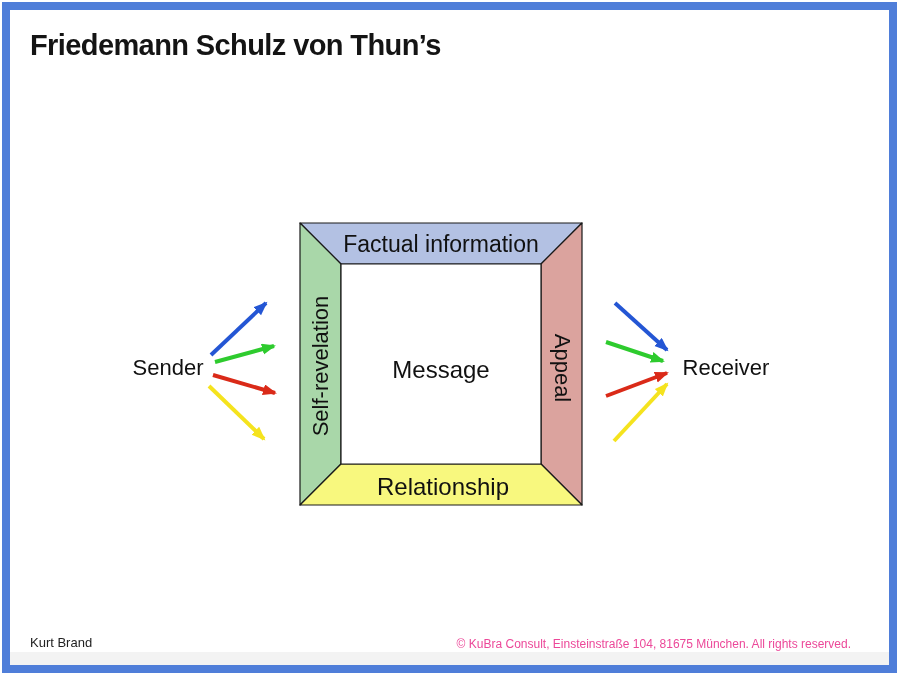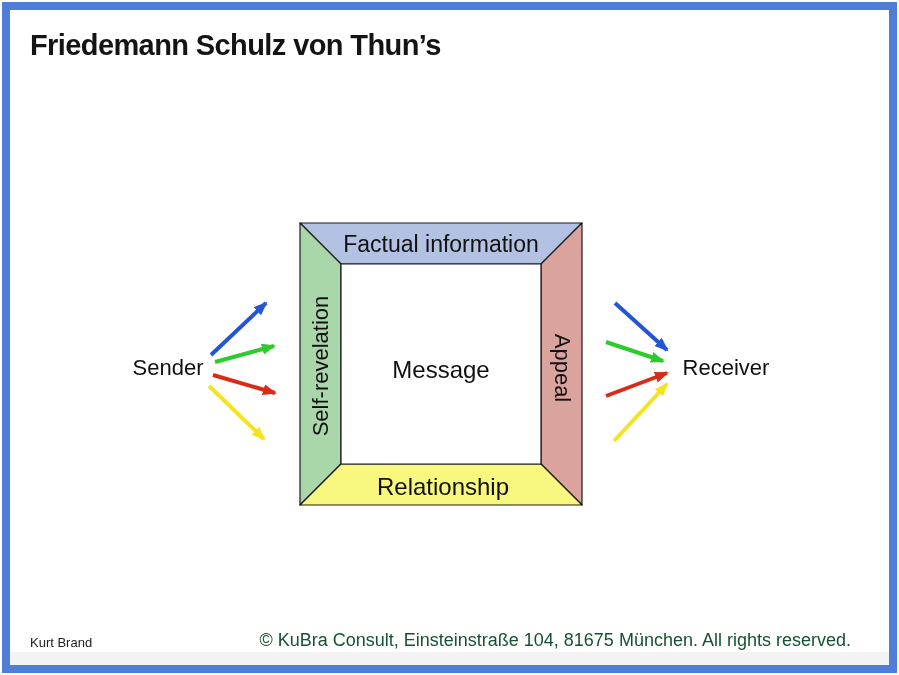--- a/index.html
+++ b/index.html
@@ -15,21 +15,21 @@
   .logo-line{color:var(--logo-text,#e02020);font-weight:bold;font-size:15px;line-height:16px;
              text-decoration:underline;letter-spacing:-0.8px;transform:scaleX(0.92);white-space:nowrap;}
   .logo-line2{font-size:14px;}
   .logo-tagline{color:var(--logo-text,#e02020);font-weight:bold;font-size:7px;margin-top:3px;
                 transform:scaleX(0.95);white-space:nowrap;}
   .diagram{position:absolute;left:0;top:0;}
   .d-label{font-family:"Liberation Sans",sans-serif;fill:#111;}
   .frame-shape{stroke:#1a1a1a;stroke-width:1.2;stroke-linejoin:round;}
   .arrow{stroke-width:4;fill:none;}
   .footer-left{position:absolute;left:30px;bottom:25px;font-size:13px;color:#222;}
-  .footer-right{position:absolute;right:48px;bottom:24px;font-size:18px;color:#14532d;}
+  .footer-right{position:absolute;right:48px;bottom:24px;font-size:12px;color:#ec4899;}
 </style>
 </head>
 <body>
 
 <div class="slide">
   <div class="border-frame"></div>
   <div class="footer-band"></div>
 
   <div class="title">
     <div>Friedemann Schulz von Thun’s</div>

